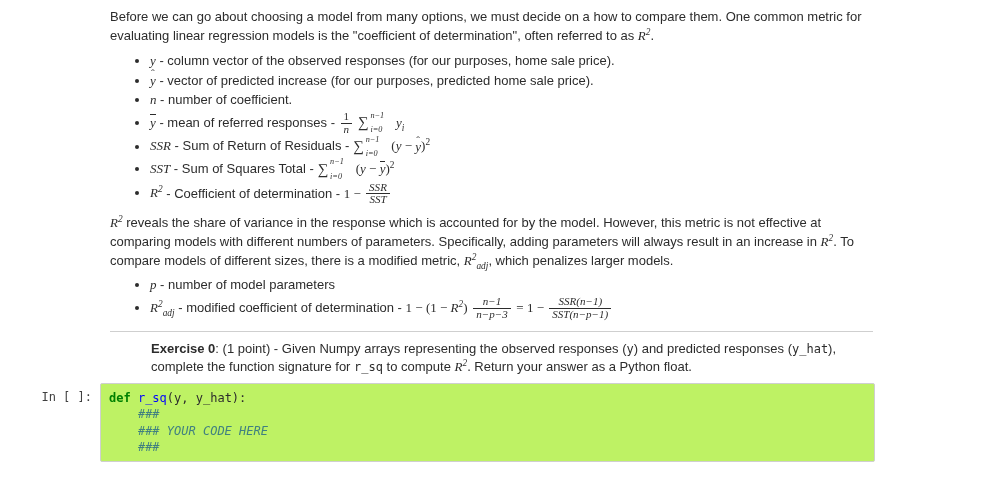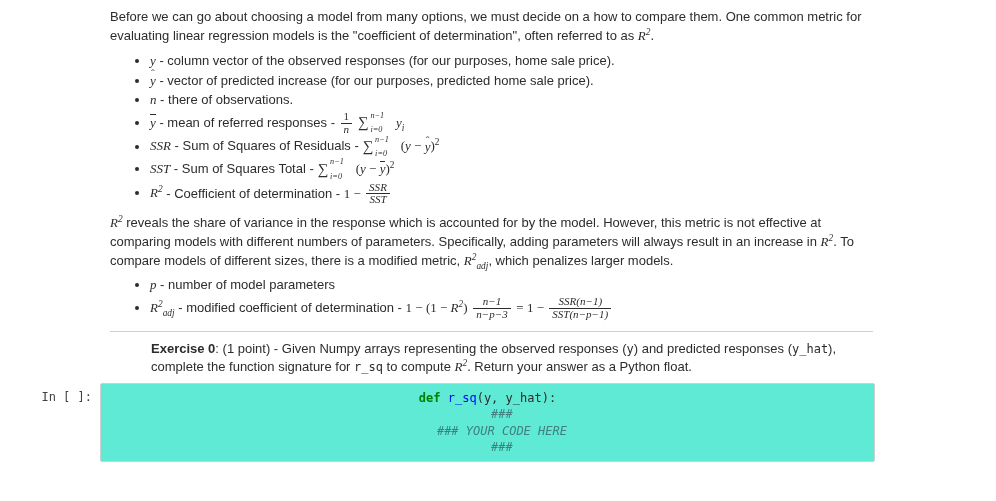--- a/index.html
+++ b/index.html
@@ -137,25 +137,24 @@
     text-align: right;
     padding: 6px 8px 0 0;
     font-family: "Menlo", "Consolas", "DejaVu Sans Mono", monospace;
     font-size: 12px;
     color: #404040;
     box-sizing: border-box;
   }
   .code-input {
     flex: 1;
     border: 1px solid #cfcfcf;
-    background: #5eead4;
+    background: #bef264;
     padding: 6px 8px;
     margin-right: 10px;
     border-radius: 2px;
-    text-align: center;
   }
   .code-input pre {
     margin: 0;
     font-family: "Menlo", "Consolas", "DejaVu Sans Mono", monospace;
     font-size: 12px;
     line-height: 1.35;
     white-space: pre;
   }
   .kw { color: #008000; font-weight: bold; }
   .fn { color: #0000FF; }
@@ -173,30 +172,30 @@
     </p>
 
     <ul class="bullets">
       <li>
         <span class="math-i">y</span><span> - column vector of the observed responses (for our purposes, home sale price).</span>
       </li>
       <li>
         <span class="math-i yhat">y</span><span> - vector of predicted increase (for our purposes, predicted home sale price).</span>
       </li>
       <li>
-        <span class="math-i">n</span><span> - there of observations.</span>
+        <span class="math-i">n</span><span> - number of coefficient.</span>
       </li>
       <li>
         <span class="math-i ybar">y</span><span> - mean of referred responses - </span>
         <span class="frac"><span class="num">1</span><span class="den math-i">n</span></span>
         <span class="sigma">∑<span class="limits-sup">n−1</span><span class="limits-sub">i=0</span></span><span class="sigma-pad"></span>
         <span class="math-i"><span>y</span><sub>i</sub></span>
       </li>
       <li>
-        <span class="math-i">SSR</span><span> - Sum of Squares of Residuals - </span>
+        <span class="math-i">SSR</span><span> - Sum of Return of Residuals - </span>
         <span class="sigma">∑<span class="limits-sup">n−1</span><span class="limits-sub">i=0</span></span><span class="sigma-pad"></span>
         <span class="math-r">(</span><span class="math-i">y</span><span class="math-r"> − </span><span class="math-i yhat">y</span><span class="math-r">)</span><sup class="math-r">2</sup>
       </li>
       <li>
         <span class="math-i">SST</span><span> - Sum of Squares Total - </span>
         <span class="sigma">∑<span class="limits-sup">n−1</span><span class="limits-sub">i=0</span></span><span class="sigma-pad"></span>
         <span class="math-r">(</span><span class="math-i">y</span><span class="math-r"> − </span><span class="math-i ybar">y</span><span class="math-r">)</span><sup class="math-r">2</sup>
       </li>
       <li>
         <span class="math-i"><span>R</span><sup>2</sup></span><span> - Coefficient of determination - </span>

